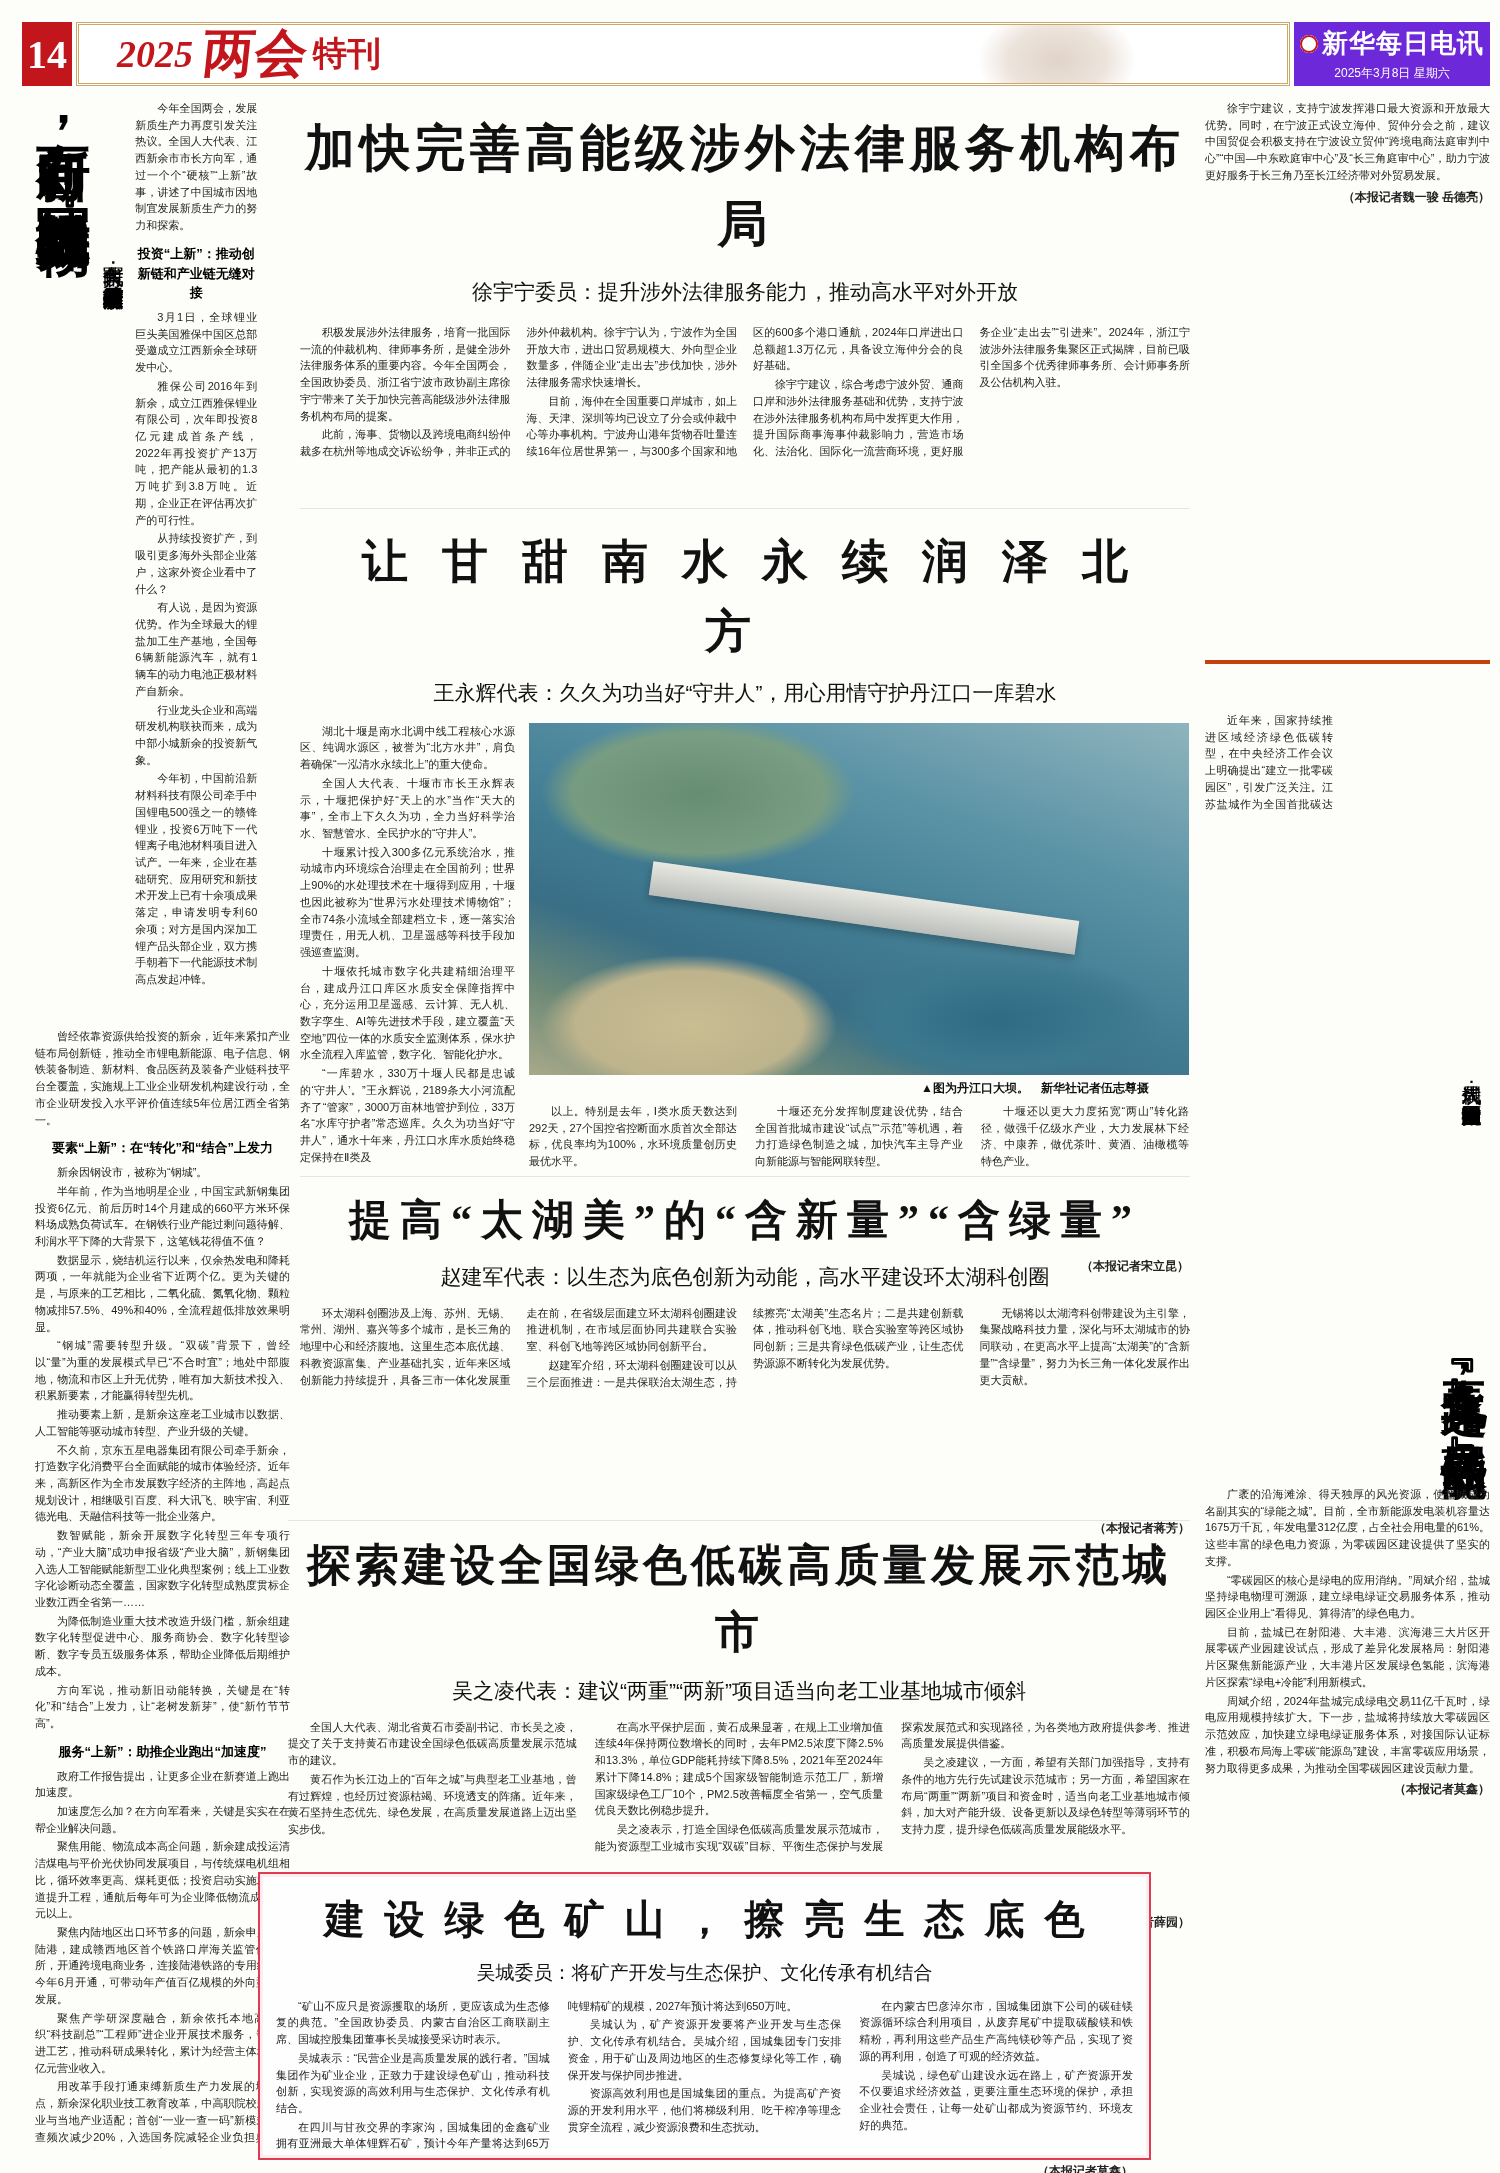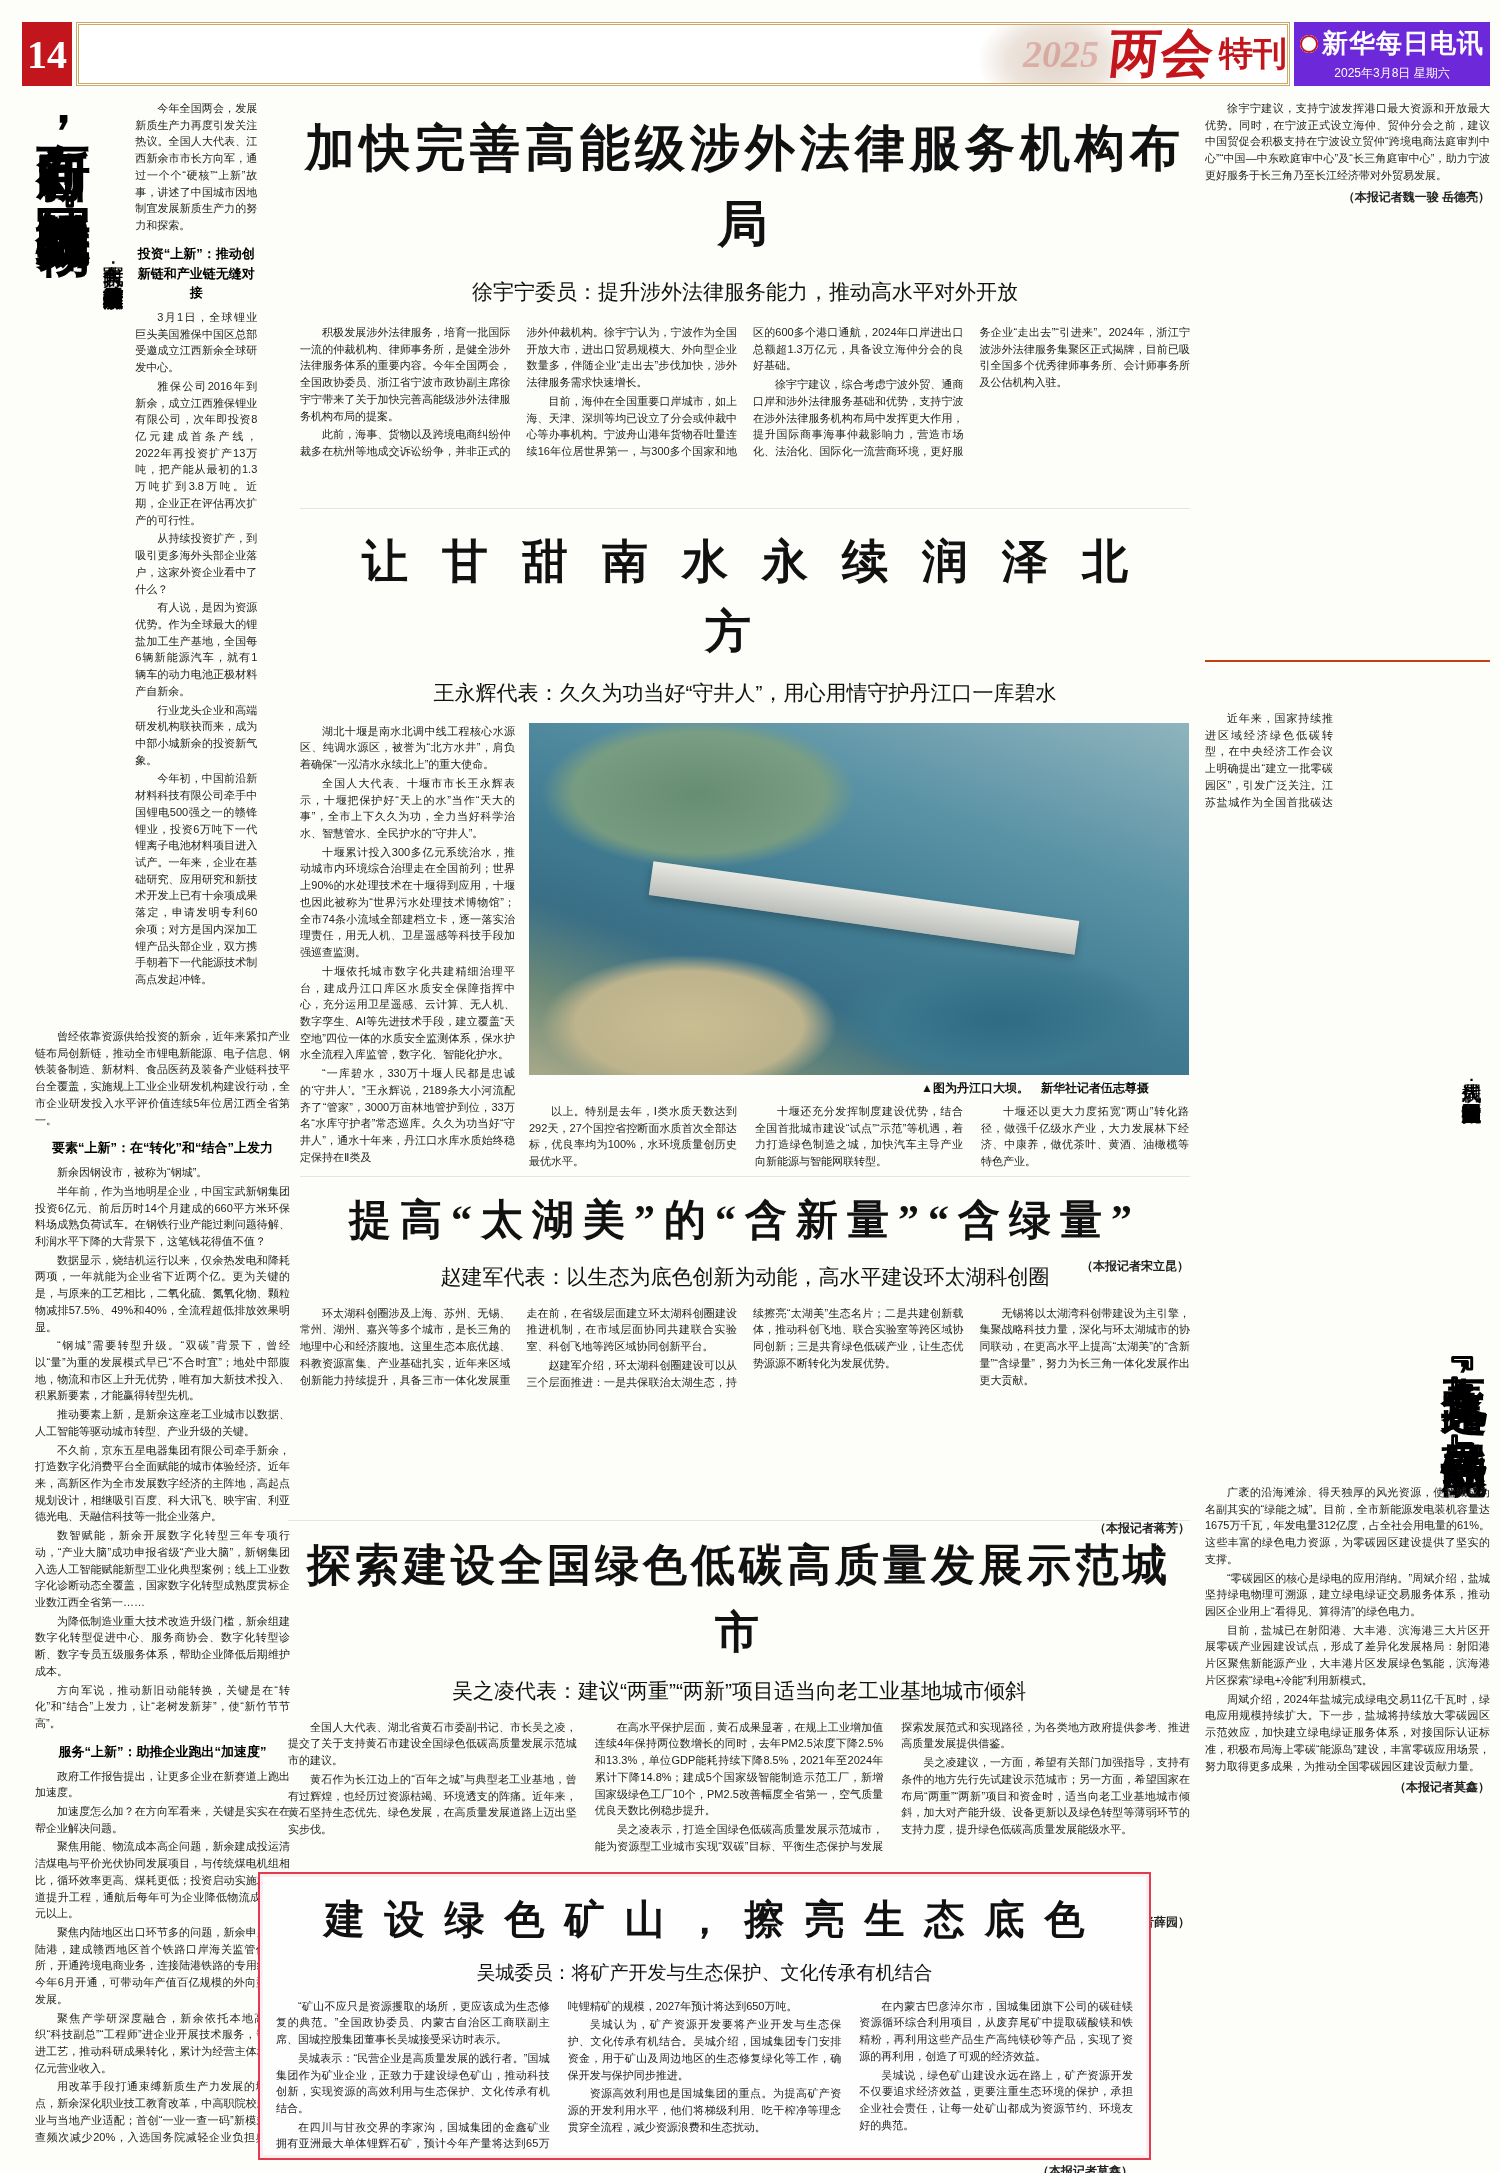--- a/index.html
+++ b/index.html
@@ -2,21 +2,21 @@
 <html><head>
 <meta charset="utf-8">
 <style>
   html,body{margin:0;padding:0;background:#e9e7e2;}
   .page{position:relative;width:1500px;height:2173px;background:#fdfdfa;overflow:hidden;
         font-family:"Liberation Sans","DejaVu Sans",sans-serif;color:#1a1a1a;padding-left:20px;}
   
   .banner{position:absolute;left:22px;top:22px;width:1468px;height:64px;display:flex;}
   .pageno{width:50px;height:64px;background:#c3161c;color:#fff;display:flex;align-items:center;justify-content:center;
           font-family:"Liberation Serif",serif;font-weight:bold;font-size:40px;}
-  .strip{flex:1;border:3px double #c9a86a;margin-left:4px;background:#fff;position:relative;display:flex;align-items:center;overflow:hidden;justify-content:flex-end;}
+  .strip{flex:1;border:3px double #c9a86a;margin-left:4px;background:#fff;position:relative;display:flex;align-items:center;overflow:hidden;}
   .strip .wm{position:absolute;right:120px;top:-40px;width:220px;height:150px;border-radius:50%;
              background:radial-gradient(closest-side,#d9c9bb 0%,#e8ddd4 45%,rgba(255,255,255,0) 72%);opacity:.8;}
   .strip .yr{color:#c3161c;font-weight:bold;font-size:38px;margin-left:38px;font-family:"Liberation Serif",serif;font-style:italic;}
   .strip .callig{color:#c3161c;font-weight:bold;font-size:52px;margin-left:10px;font-family:"Liberation Serif",serif;transform:skewX(-6deg);}
   .strip .suffix{color:#c3161c;font-weight:bold;font-size:34px;margin-left:6px;font-family:"Liberation Serif",serif;}
   .mast{width:196px;height:64px;background:#6d28d9;margin-left:4px;color:#fff;display:flex;flex-direction:column;
         align-items:center;justify-content:center;}
   .mast .title{font-family:"Liberation Serif",serif;font-weight:bold;font-size:26px;letter-spacing:1px;display:flex;align-items:center;gap:4px;}
   .mast .emblem{width:18px;height:18px;border-radius:50%;background:#fff;display:inline-block;box-shadow:inset 0 0 0 2px #c3161c, inset 0 0 0 4px #fff;}
   .mast .date{font-size:12px;margin-top:4px;}
@@ -38,21 +38,21 @@
   .left-top .v-sub{font-size:21px;line-height:1.15;height:700px;margin:150px 8px 0 10px;}
   .left-top .narrow{width:122px;overflow:hidden;margin-left:2px;}
   .left-low{margin-top:10px;overflow:hidden;height:1120px;}
   
   .main-art{position:absolute;left:300px;top:100px;width:890px;height:398px;}
   .main-art .h-head{font-size:50px;letter-spacing:5px;margin:10px 0 14px;}
   .main-art .h-sub{margin-bottom:16px;}
   .main-art .cols-4{height:250px;overflow:hidden;}
   
   .rightcol{position:absolute;left:1205px;top:100px;width:285px;height:2062px;}
-  .right-main-cont{height:560px;overflow:hidden;border-bottom:2px solid #c2410c;}
+  .right-main-cont{height:560px;overflow:hidden;border-bottom:4px solid #c2410c;}
   .wuhua-top{display:flex;margin-top:48px;height:760px;flex-direction:column;}
   .wuhua-top .narrow{width:128px;overflow:hidden;}
   .wuhua-top .v-sub{font-size:20px;line-height:1.2;height:460px;margin:260px 6px 0 8px;}
   .wuhua-top .v-head{font-size:46px;line-height:1.12;letter-spacing:2px;height:450px;margin:140px 0 0 6px;}
   .wuhua-low{margin-top:14px;overflow:hidden;height:650px;}
   
   .south-art{position:absolute;left:300px;top:508px;width:890px;height:658px;border-top:1px solid #e4e4e4;padding-top:6px;}
   .south-art .h-head{font-size:46px;letter-spacing:34px;text-indent:34px;margin:12px 0 10px;}
   .south-art .h-sub{margin-bottom:14px;}
   .south-body{display:flex;}

